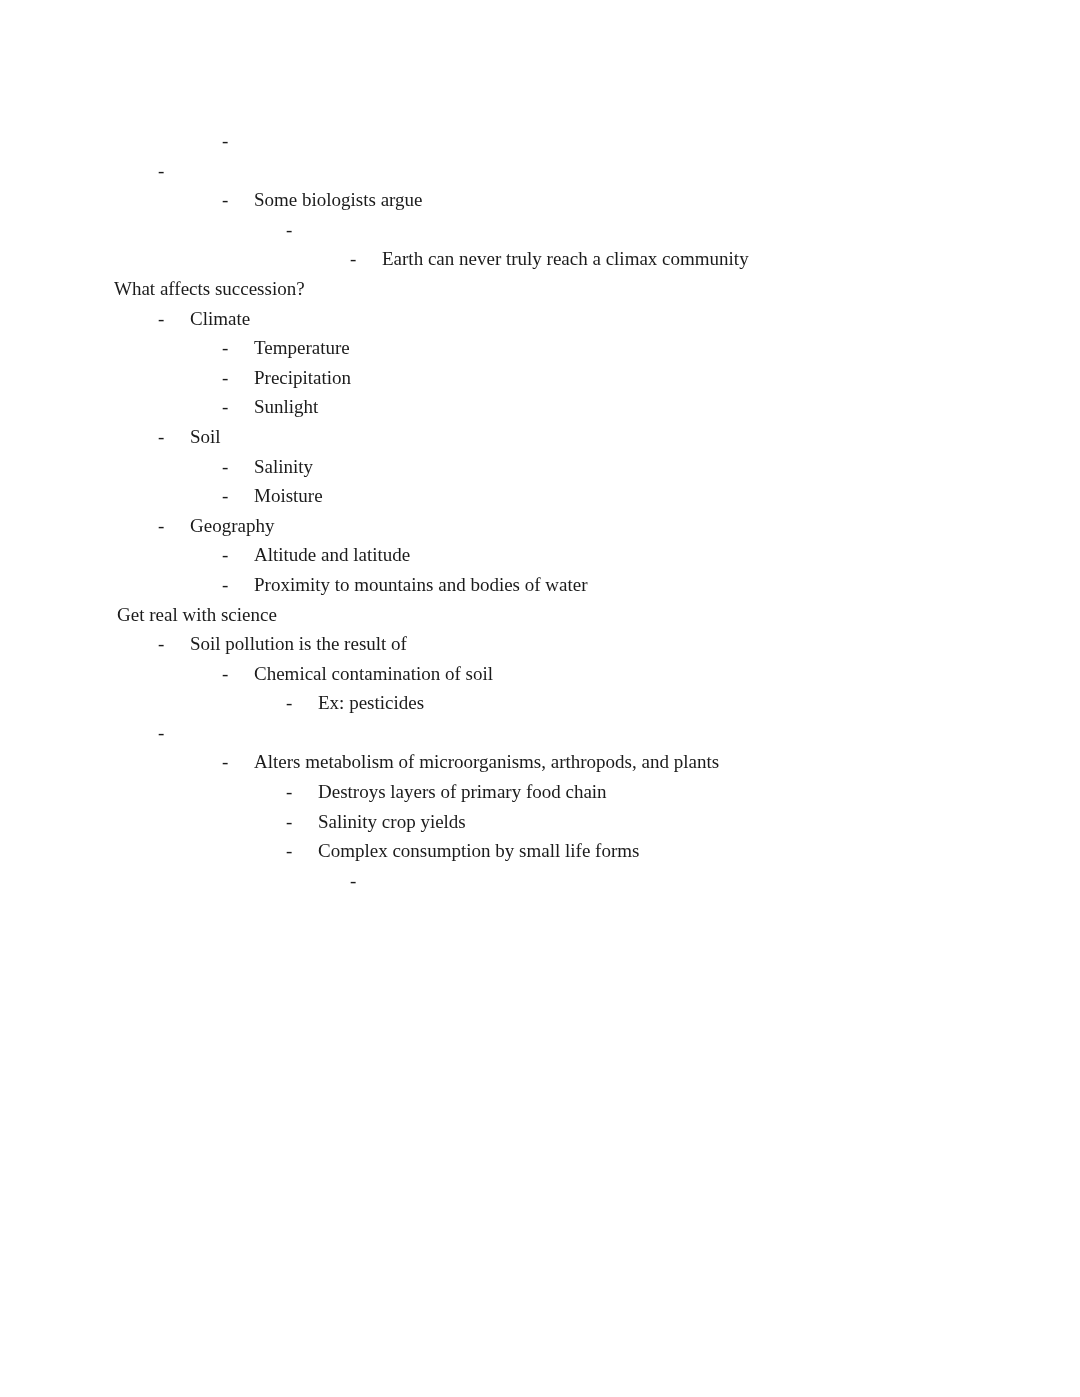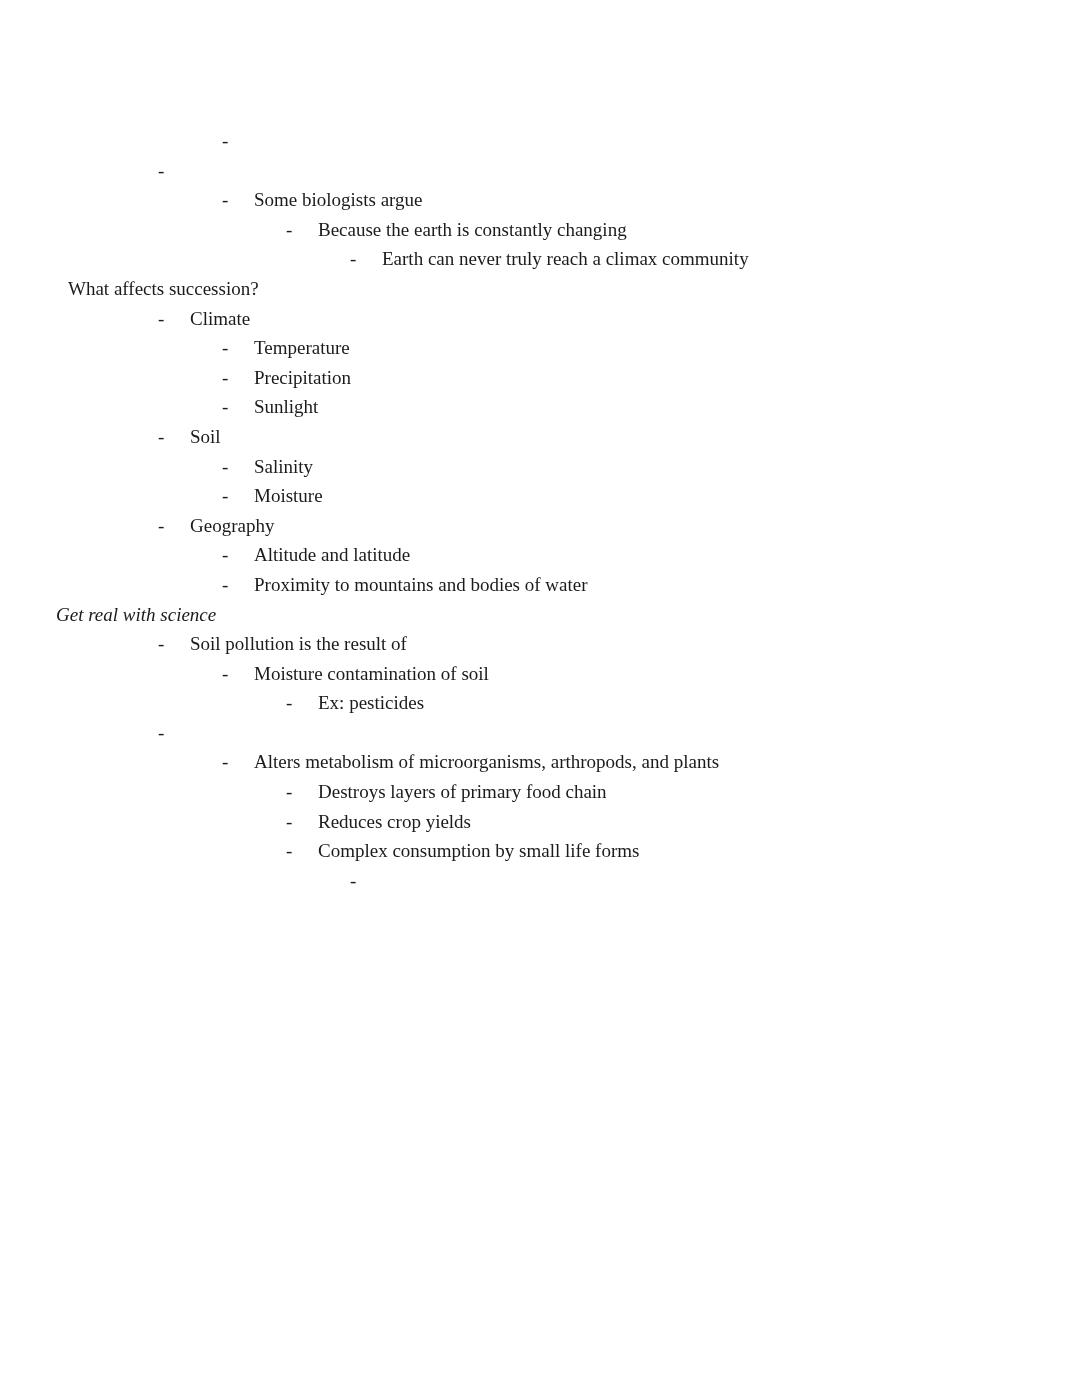--- a/index.html
+++ b/index.html
@@ -48,27 +48,26 @@
       </div>
       <div class="doc-line" style="padding-left: 158px;">
         <span class="dash">-</span>
       </div>
       <div class="doc-line" style="padding-left: 222px;">
         <span class="dash">-</span>
         <span class="line-text">Some biologists argue</span>
       </div>
       <div class="doc-line" style="padding-left: 286px;">
         <span class="dash">-</span>
-        <span class="line-text">Because the earth is constantly changing</span>
       </div>
       <div class="doc-line" style="padding-left: 350px;">
         <span class="dash">-</span>
         <span class="line-text">Earth can never truly reach a climax community</span>
       </div>
-      <div class="doc-line" style="padding-left: 68px;">
+      <div class="doc-line" style="padding-left: 68px; margin-left: 46px;">
         <span class="line-text">What affects succession?</span>
       </div>
       <div class="doc-line" style="padding-left: 158px;">
         <span class="dash">-</span>
         <span class="line-text">Climate</span>
       </div>
       <div class="doc-line" style="padding-left: 222px;">
         <span class="dash">-</span>
         <span class="line-text">Temperature</span>
       </div>
@@ -97,49 +96,49 @@
         <span class="line-text">Geography</span>
       </div>
       <div class="doc-line" style="padding-left: 222px;">
         <span class="dash">-</span>
         <span class="line-text">Altitude and latitude</span>
       </div>
       <div class="doc-line" style="padding-left: 222px;">
         <span class="dash">-</span>
         <span class="line-text">Proximity to mountains and bodies of water</span>
       </div>
-      <div class="doc-line" style="padding-left: 56px; font-style: italic;">
+      <div class="doc-line" style="padding-left: 117px;">
         <span class="line-text">Get real with science</span>
       </div>
       <div class="doc-line" style="padding-left: 158px;">
         <span class="dash">-</span>
         <span class="line-text">Soil pollution is the result of</span>
       </div>
       <div class="doc-line" style="padding-left: 222px;">
         <span class="dash">-</span>
-        <span class="line-text">Moisture contamination of soil</span>
+        <span class="line-text">Chemical contamination of soil</span>
       </div>
       <div class="doc-line" style="padding-left: 286px;">
         <span class="dash">-</span>
         <span class="line-text">Ex: pesticides</span>
       </div>
       <div class="doc-line" style="padding-left: 158px;">
         <span class="dash">-</span>
       </div>
       <div class="doc-line" style="padding-left: 222px;">
         <span class="dash">-</span>
         <span class="line-text">Alters metabolism of microorganisms, arthropods, and plants</span>
       </div>
       <div class="doc-line" style="padding-left: 286px;">
         <span class="dash">-</span>
         <span class="line-text">Destroys layers of primary food chain</span>
       </div>
       <div class="doc-line" style="padding-left: 286px;">
         <span class="dash">-</span>
-        <span class="line-text">Reduces crop yields</span>
+        <span class="line-text">Salinity crop yields</span>
       </div>
       <div class="doc-line" style="padding-left: 286px;">
         <span class="dash">-</span>
         <span class="line-text">Complex consumption by small life forms</span>
       </div>
       <div class="doc-line" style="padding-left: 350px;">
         <span class="dash">-</span>
       </div>
     </div>
 </div>

